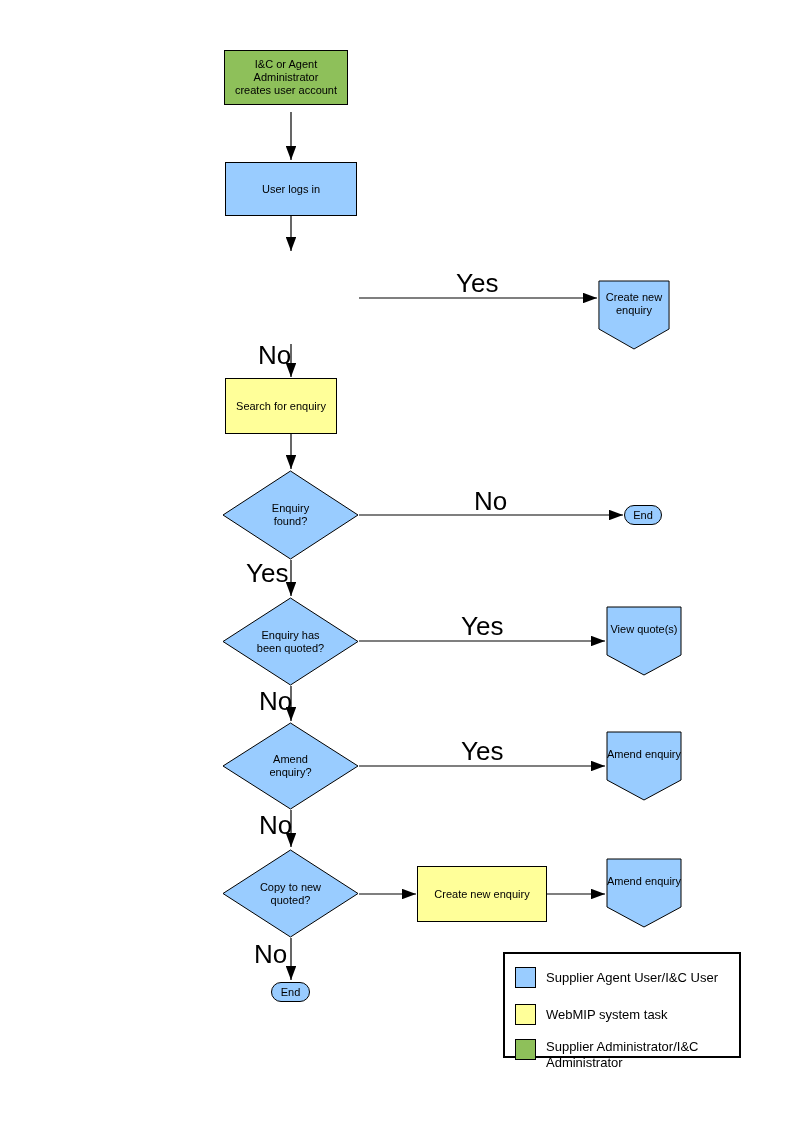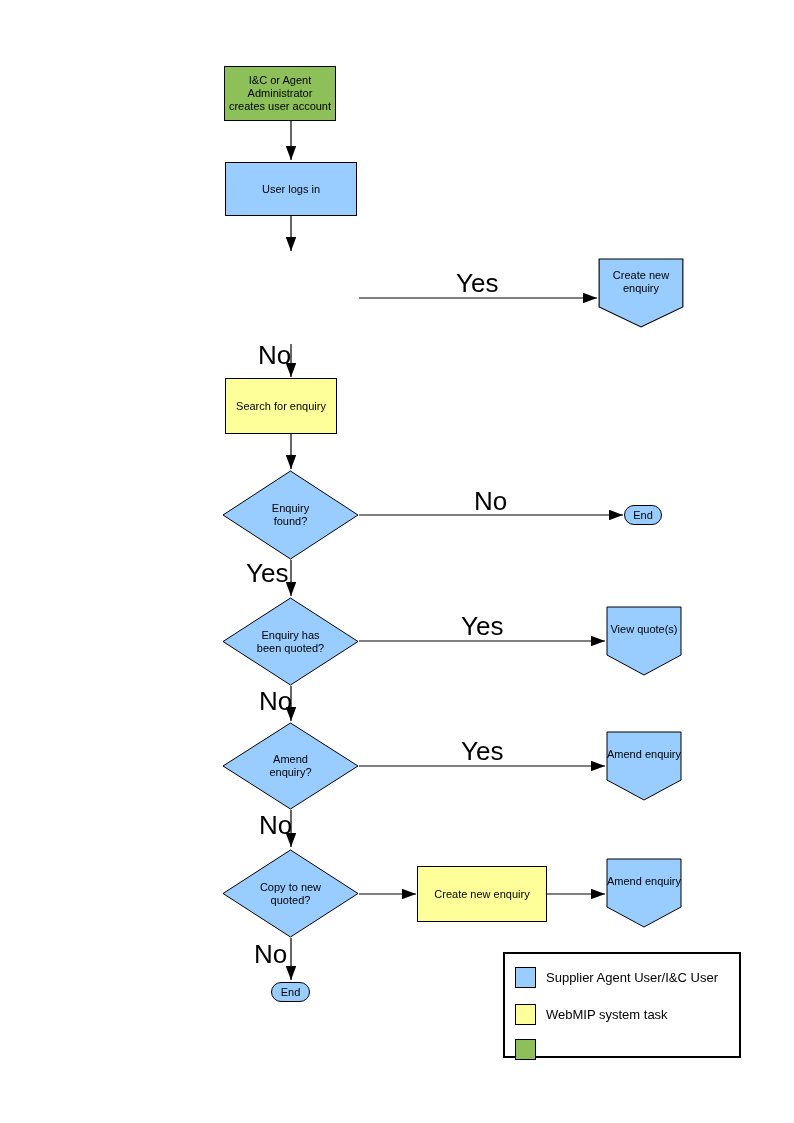--- a/index.html
+++ b/index.html
@@ -90,21 +90,21 @@
     <line class="connector" x1="291" y1="560" x2="291" y2="596" marker-end="url(#arrow)"></line>
     <line class="connector" x1="359" y1="641" x2="605" y2="641" marker-end="url(#arrow)"></line>
     <line class="connector" x1="291" y1="686" x2="291" y2="721" marker-end="url(#arrow)"></line>
     <line class="connector" x1="359" y1="766" x2="605" y2="766" marker-end="url(#arrow)"></line>
     <line class="connector" x1="291" y1="810" x2="291" y2="847" marker-end="url(#arrow)"></line>
     <line class="connector" x1="359" y1="894" x2="416" y2="894" marker-end="url(#arrow)"></line>
     <line class="connector" x1="547" y1="894" x2="605" y2="894" marker-end="url(#arrow)"></line>
     <line class="connector" x1="291" y1="938" x2="291" y2="980" marker-end="url(#arrow)"></line>
   </svg>
 
-  <div class="node rect green" style="left:224px;top:66px;width:112px;height:55px">
+  <div class="node rect green" style="left:224px;top:50px;width:124px;height:55px">
     <div class="node-label">I&amp;C or Agent Administrator
 creates user account</div>
   </div>
 
   <div class="node rect blue" style="left:225px;top:162px;width:132px;height:54px">
     <div class="node-label">User logs in</div>
   </div>
 
   <div class="node rect yellow" style="left:225px;top:378px;width:112px;height:56px">
     <div class="node-label">Search for enquiry</div>
@@ -140,21 +140,21 @@
   </div>
 
   <div class="node shape-node diamond" style="left:222px;top:849px;width:137px;height:89px">
     <svg viewBox="0 0 137 89" preserveAspectRatio="none">
       <polygon class="poly" points="68.5,1 136,44.5 68.5,88 1,44.5"></polygon>
     </svg>
     <div class="node-label">Copy to new
 quoted?</div>
   </div>
 
-  <div class="node shape-node pentagon" style="left:598px;top:258px;width:86px;height:70px">
+  <div class="node shape-node pentagon" style="left:598px;top:280px;width:72px;height:70px">
     <svg viewBox="0 0 76 70" preserveAspectRatio="none">
       <polygon class="poly" points="1,1 75,1 75,49 38,69 1,49"></polygon>
     </svg>
     <div class="node-label">Create new
 enquiry</div>
   </div>
 
   <div class="node shape-node pentagon" style="left:606px;top:606px;width:76px;height:70px">
     <svg viewBox="0 0 76 70" preserveAspectRatio="none">
       <polygon class="poly" points="1,1 75,1 75,49 38,69 1,49"></polygon>
@@ -198,16 +198,17 @@
     <div class="legend-row" style="top:13px">
       <div class="swatch sw-blue"></div>
       <div class="legend-label">Supplier Agent User/I&amp;C User</div>
     </div>
     <div class="legend-row" style="top:50px">
       <div class="swatch sw-yellow"></div>
       <div class="legend-label">WebMIP system task</div>
     </div>
     <div class="legend-row r3" style="top:85px">
       <div class="swatch sw-green"></div>
+      <div class="legend-label">Supplier Administrator/I&amp;C Administrator</div>
     </div>
   </div>
 
 </div>
 
 </body></html>

